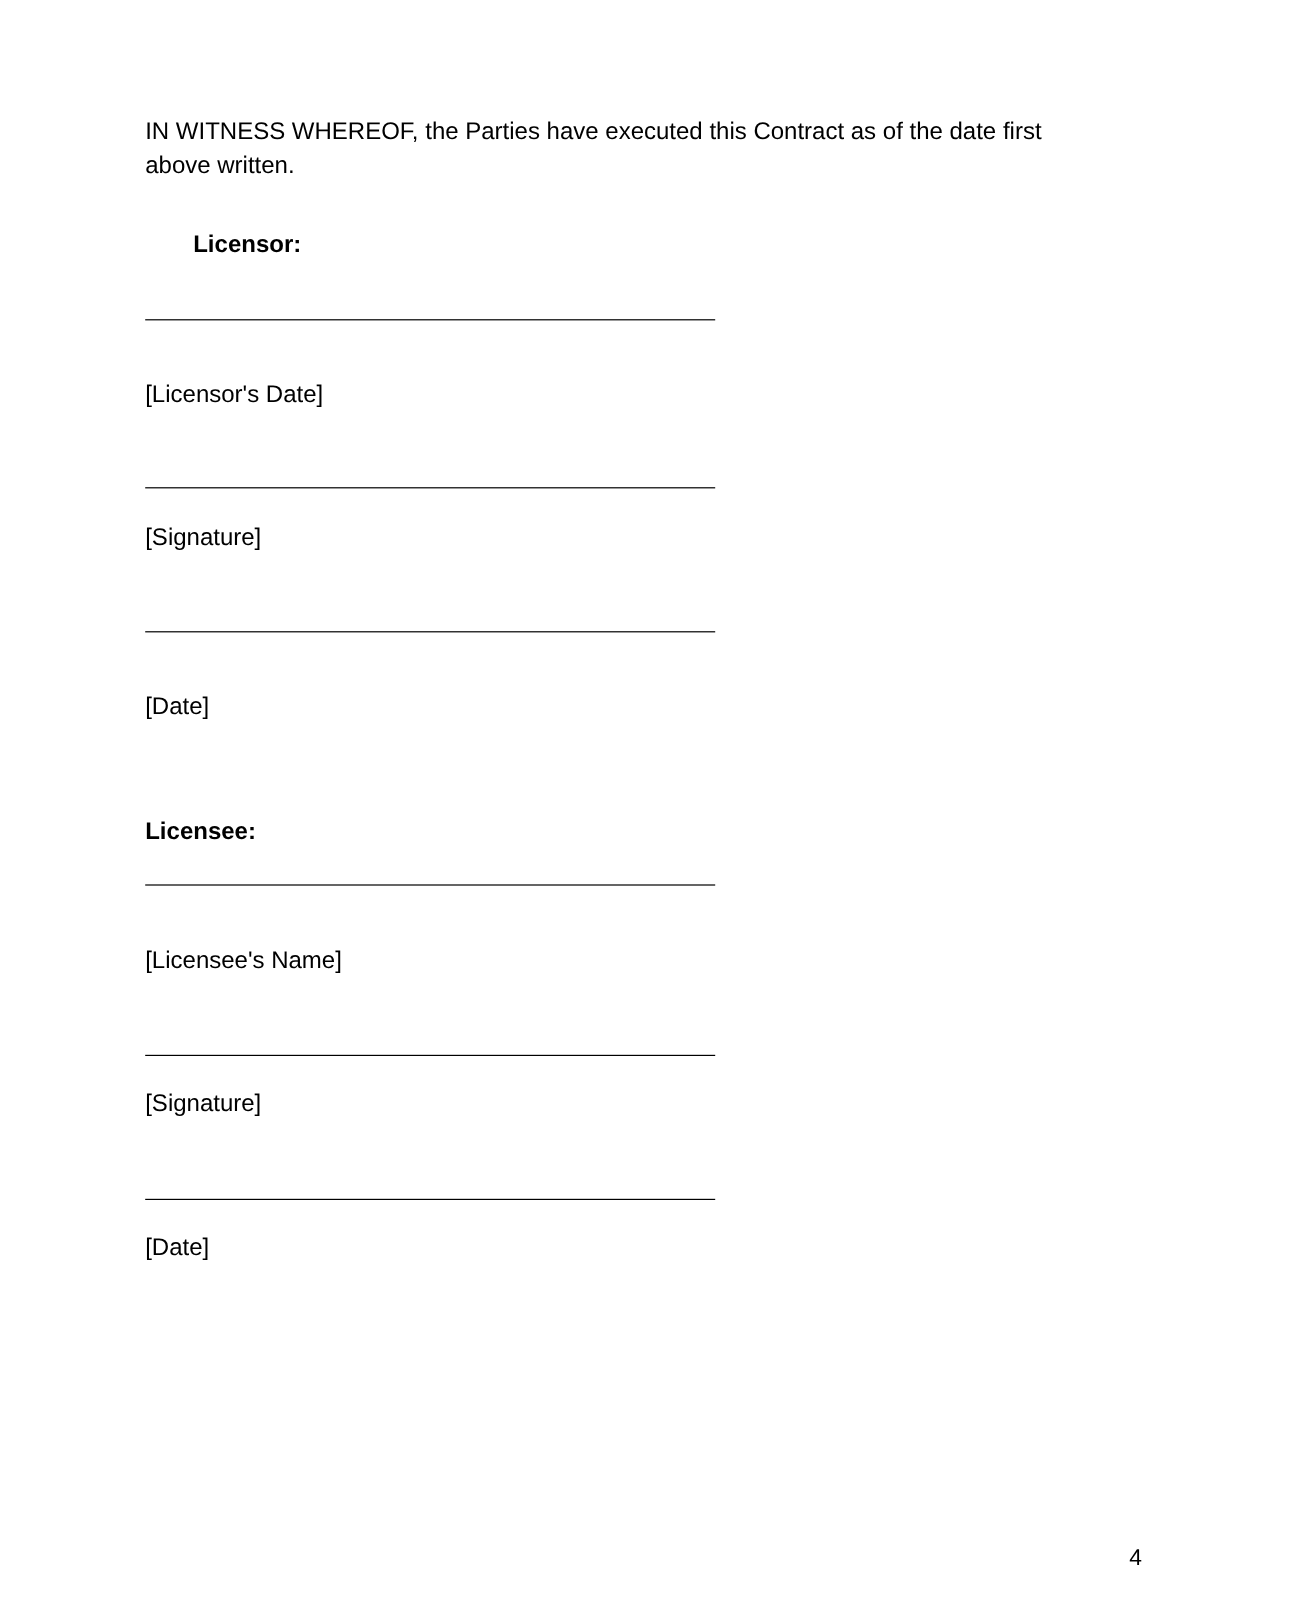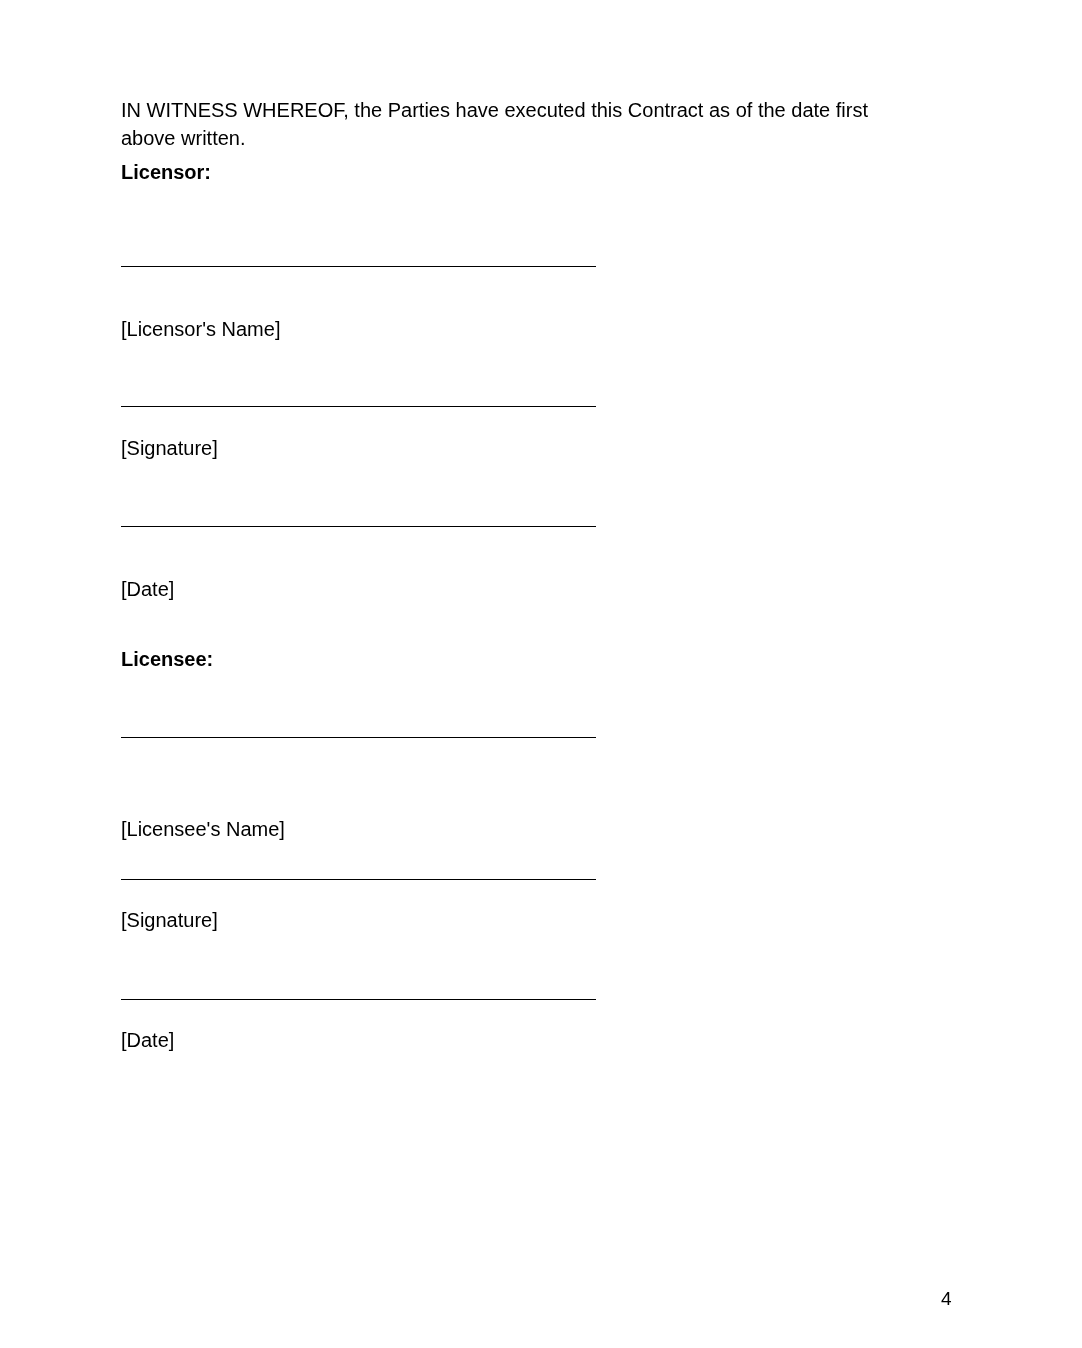--- a/index.html
+++ b/index.html
@@ -12,35 +12,35 @@
   .sigline { position: absolute; left: 121px; width: 475px; height: 0; border-top: 1.6px solid #000; }
   .pagenum { position: absolute; left: 941px; top: 1288px; font-size: 19px; line-height: 22px; }
 </style>
 </head>
 <body>
 
 <div>
 
   <div class="abs para" style="top:96px;">IN WITNESS WHEREOF, the Parties have executed this Contract as of the date first above written.</div>
 
-  <div class="abs heading" style="top:160px;">Licensor:</div>
+  <div class="abs heading" style="top:192px;margin-left:40px;">Licensor:</div>
 
   <div class="sigline" style="top:266px;"></div>
-  <div class="abs label" style="top:317px;">[Licensor's Name]</div>
+  <div class="abs label" style="top:317px;">[Licensor's Date]</div>
 
   <div class="sigline" style="top:406px;"></div>
   <div class="abs label" style="top:436px;">[Signature]</div>
 
   <div class="sigline" style="top:526px;"></div>
   <div class="abs label" style="top:577px;">[Date]</div>
 
-  <div class="abs heading" style="top:647px;">Licensee:</div>
+  <div class="abs heading" style="top:681px;">Licensee:</div>
 
   <div class="sigline" style="top:737px;"></div>
-  <div class="abs label" style="top:789px;margin-top:28px;">[Licensee's Name]</div>
+  <div class="abs label" style="top:789px;">[Licensee's Name]</div>
 
   <div class="sigline" style="top:879px;"></div>
   <div class="abs label" style="top:908px;">[Signature]</div>
 
   <div class="sigline" style="top:999px;"></div>
   <div class="abs label" style="top:1028px;">[Date]</div>
 
   <div class="pagenum">4</div>
 </div>
 

